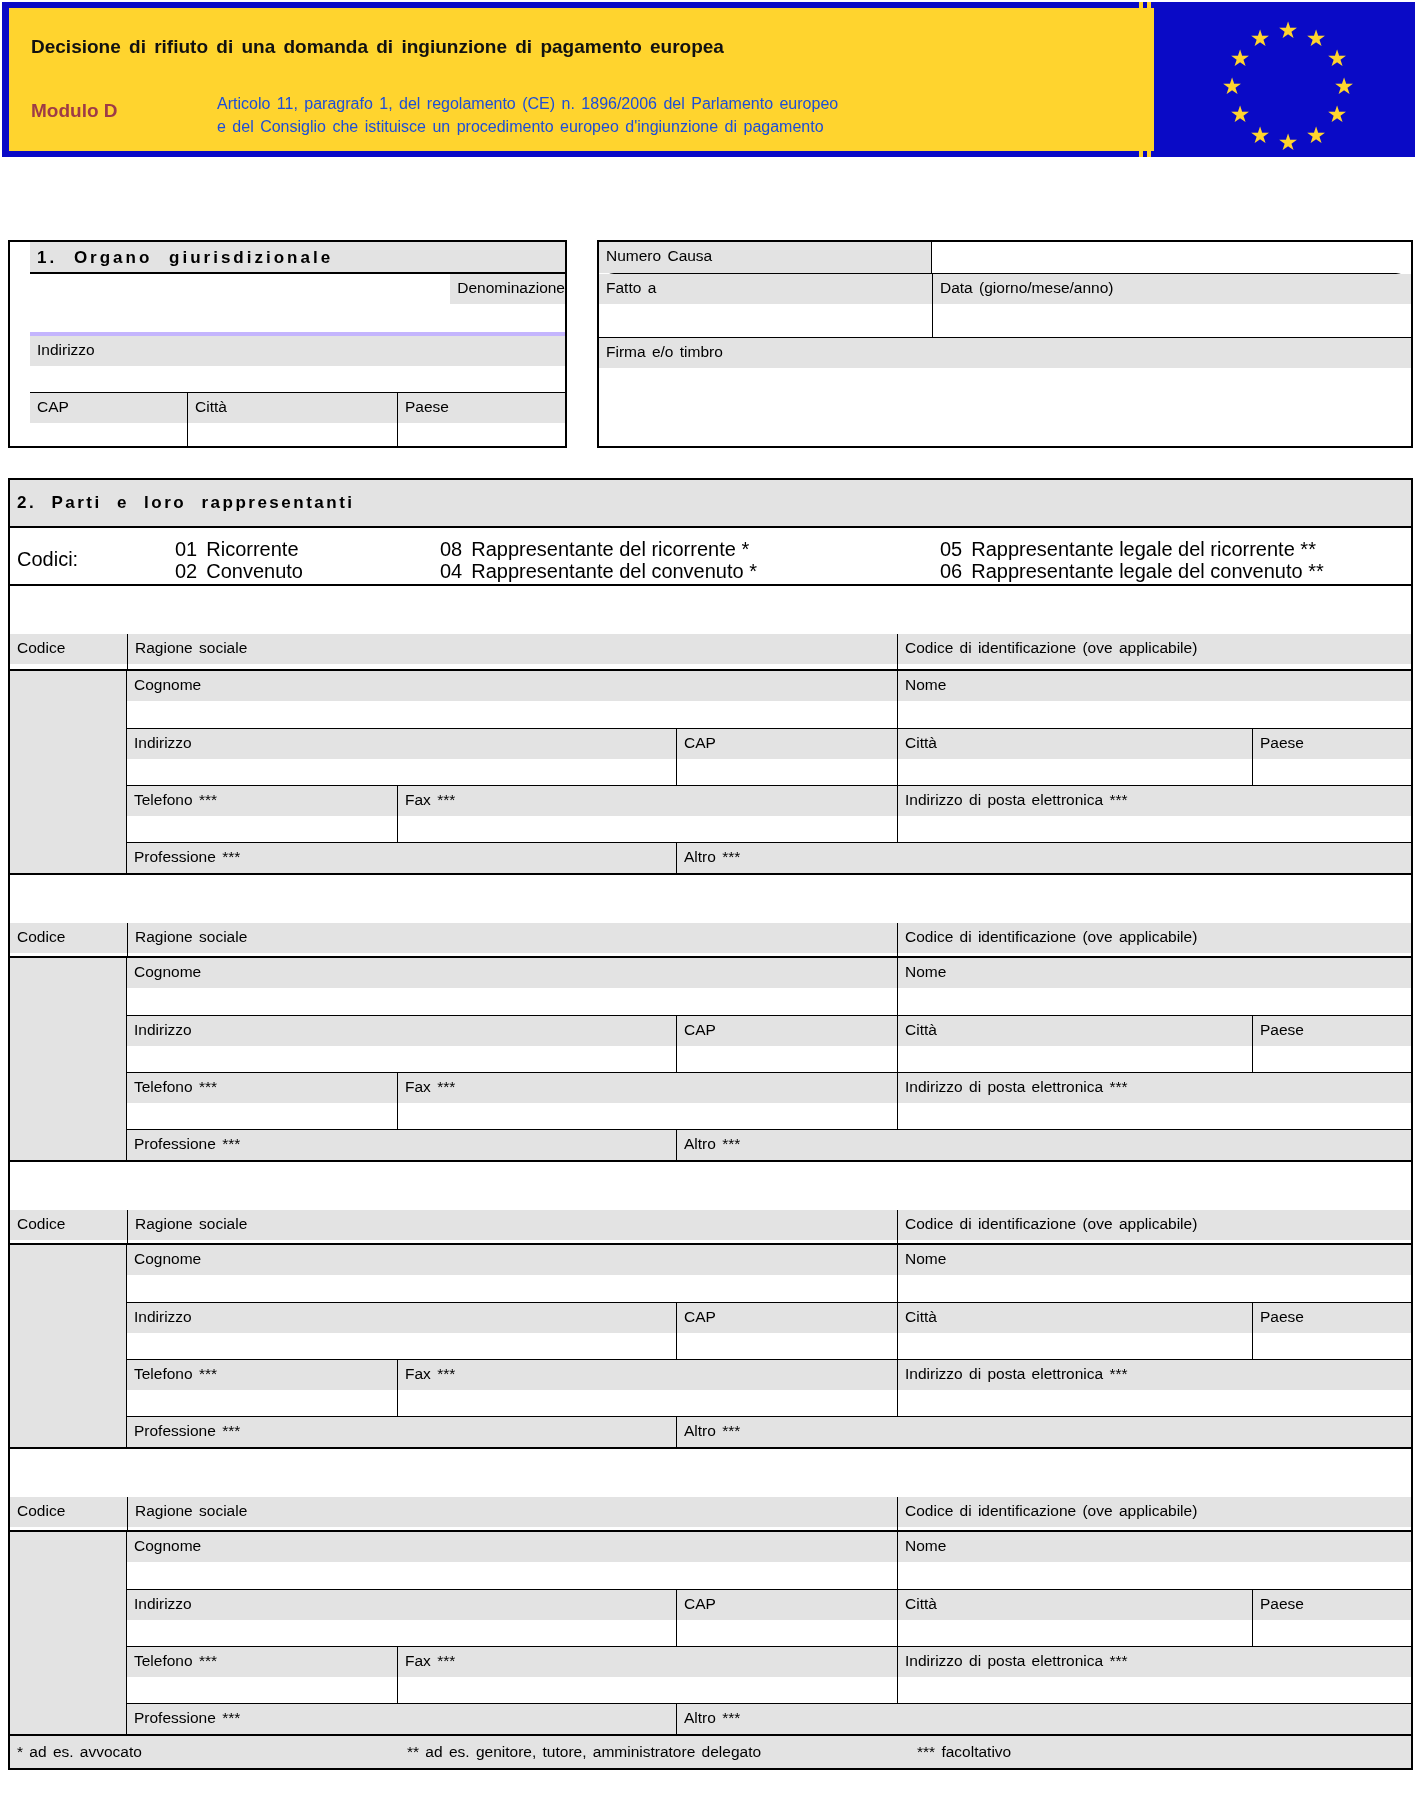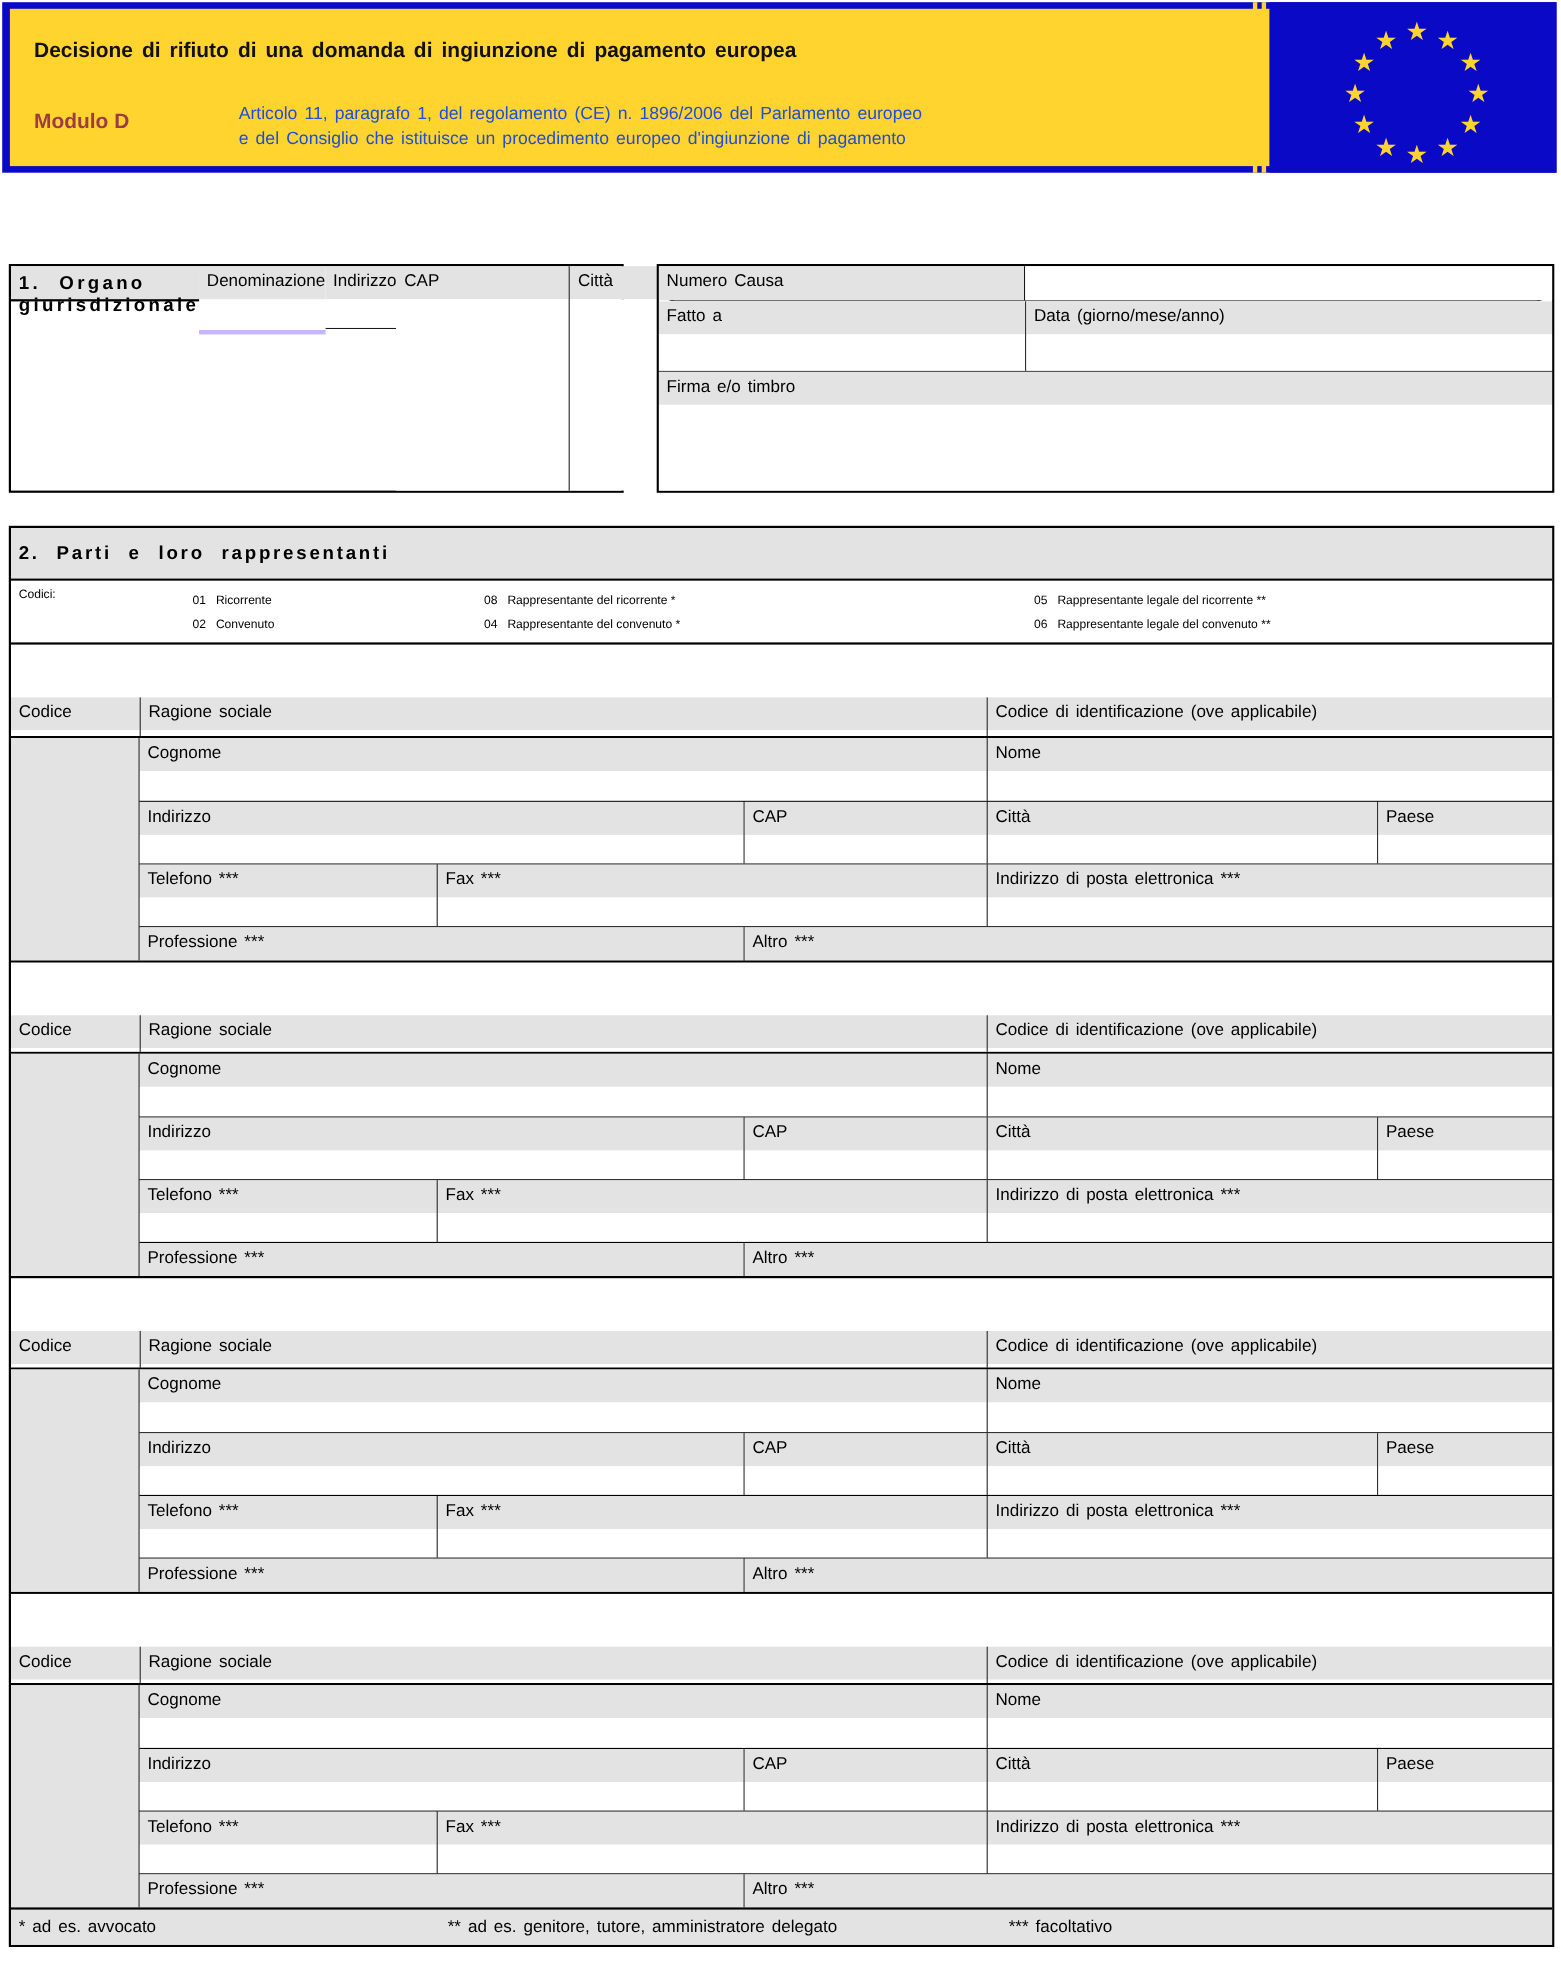--- a/index.html
+++ b/index.html
@@ -20,37 +20,37 @@
   
   .tbl { position:absolute; border:2px solid #000; background:#fff; }
   .sec-hdr { background:#E3E3E3; border-bottom:2px solid #000; font-weight:bold; font-size:17px; letter-spacing:3px; word-spacing:9px; padding:6px 0 0 7px; }
   .flabel { height:30px; background:#E3E3E3; padding:5px 0 0 7px; font-size:15.5px; word-spacing:2px; white-space:nowrap; overflow:hidden; }
   .finput { flex:1; background:#fff; }
   .fcell { display:flex; flex-direction:column; }
   .grid { display:grid; }
   .grid > .fcell + .fcell { border-left:1px solid #000; }
 
   
-  .s1 { left:8px; top:240px; width:559px; height:208px; display:flex; flex-direction:row; }
+  .s1 { left:8px; top:240px; width:559px; height:208px; display:flex; flex-direction:column;padding-left:20px; }
   .s1 .sec-hdr { height:32px; }
   .s1-denom { height:62px; border-bottom:4px solid #c4b5fd;align-items:flex-end; }
   .s1-addr { height:57px; border-bottom:1px solid #000; }
   .s1-caprow { flex:1; grid-template-columns:157px 210px 1fr; }
 
   
   .cs { left:597px; top:240px; width:816px; height:208px; display:flex; flex-direction:column; }
   .cs-r1 { height:32px; display:grid; grid-template-columns:333px 1fr; border-bottom:1px solid #000;border-radius:15px; }
   .cs-r1 .flabel { height:100%; border-right:1px solid #000; }
   .cs-r2 { height:64px; grid-template-columns:333px 1fr; border-bottom:1px solid #000; }
   .cs-r3 { flex:1; }
 
   
   .s2 { left:8px; top:478px; width:1405px; display:flex; flex-direction:column; }
   .s2 .sec-hdr { height:48px; padding-top:13px; letter-spacing:2.5px; word-spacing:8px; }
-  .codes { height:58px; background:#fff; border-bottom:2px solid #000; display:flex; padding:7px 0 0 7px; font-size:11px; }
+  .codes { height:58px; background:#fff; border-bottom:2px solid #000; display:flex; padding:7px 0 0 7px; font-size:20px;align-items:center; }
   .codes .c0 { width:120px; }
   .codes .c1 { width:265px;margin-left:38px; }
   .codes .c2 { width:500px; }
   .codes .col div { line-height:22px; white-space:nowrap; }
   .codes .num { display:inline-block; margin-right:9px; }
 
   .party-block { height:287px; display:flex; flex-direction:column; }
   .party-block + .party-block { border-top:2px solid #000; }
   .p-rowA { height:58px; grid-template-columns:117px 770px 1fr; border-bottom:2px solid #000;margin-top:48px; }
   .p-lower { flex:1; display:flex; }

